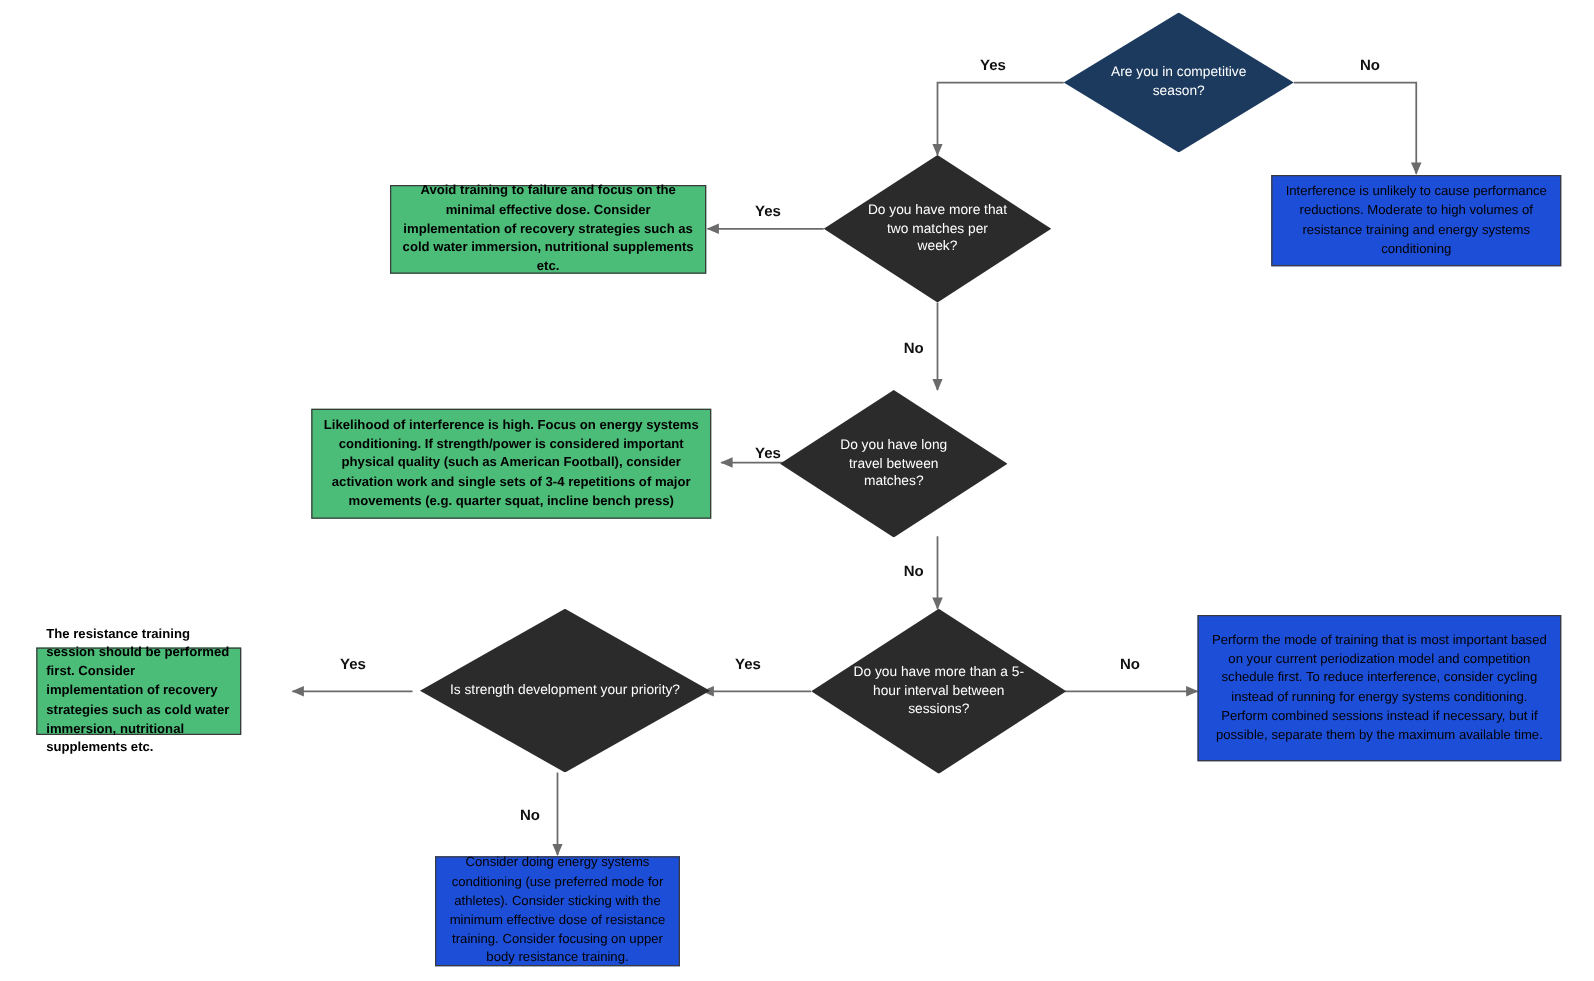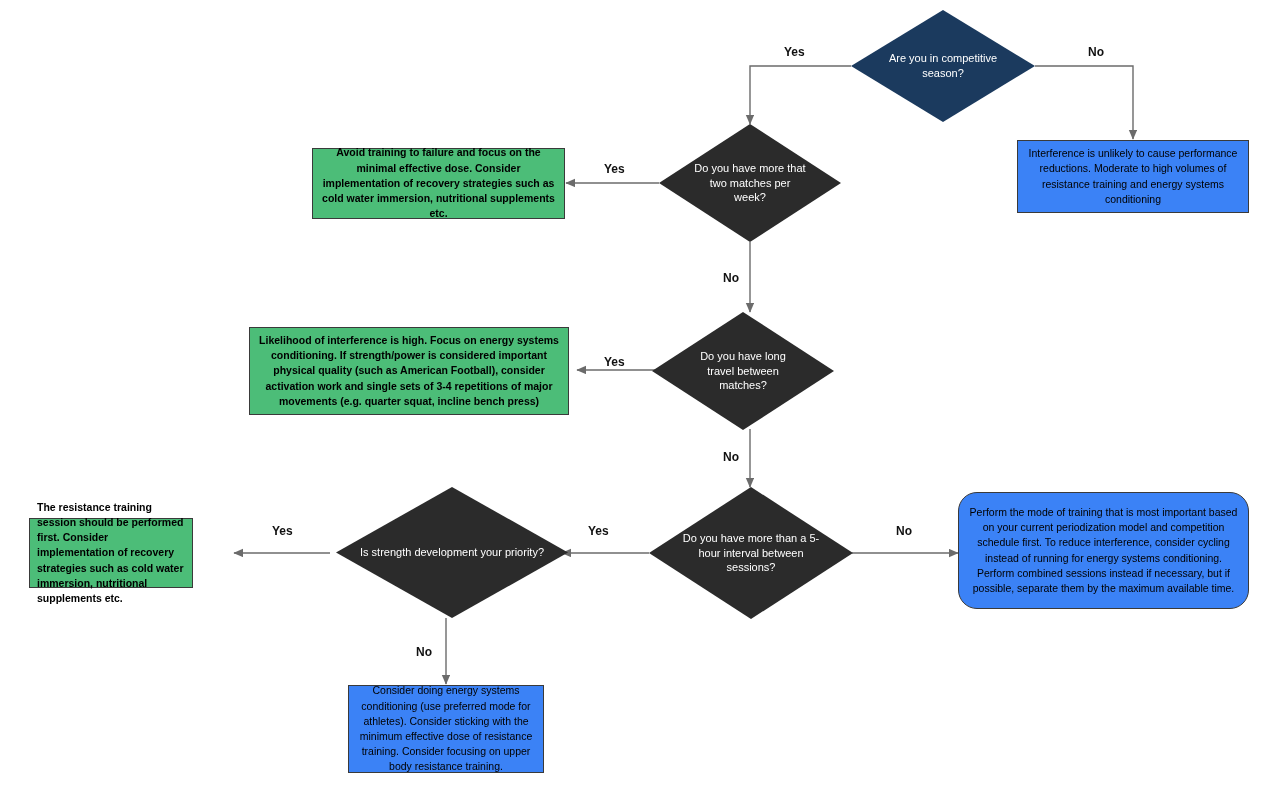--- a/index.html
+++ b/index.html
@@ -53,21 +53,21 @@
     align-items: center;
     justify-content: center;
     text-align: center;
     color: #000000;
     font-size: 10.5px;
     line-height: 1.45;
     padding: 5px 7px;
   }
   .box .btext { display: block; width: 100%; }
   .box.green { background: #4cbd78; font-weight: bold; }
-  .box.red   { background: #3b82f6; }
+  .box.red   { background: #1d4ed8; }
   .box.leftalign { text-align: left; }
 
   
   .edge-label {
     position: absolute;
     font-size: 12px;
     font-weight: bold;
     color: #111111;
     white-space: nowrap;
   }
@@ -116,33 +116,33 @@
   </div>
 
   <div class="node diamond dark" style="left:659px; top:124px; width:182px; height:118px;">
     <span class="dtext">Do you have more that two matches per week?</span>
   </div>
 
   <div class="node box green" style="left:312px; top:148px; width:253px; height:71px;">
     <span class="btext">Avoid training to failure and focus on the minimal effective dose. Consider implementation of recovery strategies such as cold water immersion, nutritional supplements etc.</span>
   </div>
 
-  <div class="node diamond dark" style="left:652px; top:312px; width:182px; height:118px;">
+  <div class="node diamond dark" style="left:624px; top:312px; width:182px; height:118px;">
     <span class="dtext">Do you have long travel between matches?</span>
   </div>
 
   <div class="node box green" style="left:249px; top:327px; width:320px; height:88px;">
     <span class="btext">Likelihood of interference is high. Focus on energy systems conditioning. If strength/power is considered important physical quality (such as American Football), consider activation work and single sets of 3-4 repetitions of major movements (e.g. quarter squat, incline bench press)</span>
   </div>
 
   <div class="node diamond dark" style="left:649px; top:487px; width:204px; height:132px;">
     <span class="dtext" style="width:72%;">Do you have more than a 5-hour interval between sessions?</span>
   </div>
 
-  <div class="node box red" style="left:958px; top:492px; width:291px; height:117px;border-radius:19px;">
+  <div class="node box red" style="left:958px; top:492px; width:291px; height:117px;">
     <span class="btext">Perform the mode of training that is most important based on your current periodization model and competition schedule first. To reduce interference, consider cycling instead of running for energy systems conditioning. Perform combined sessions instead if necessary, but if possible, separate them by the maximum available time.</span>
   </div>
 
   <div class="node diamond dark" style="left:336px; top:487px; width:232px; height:131px;">
     <span class="dtext" style="width:84%;">Is strength development your priority?</span>
   </div>
 
   <div class="node box green leftalign" style="left:29px; top:518px; width:164px; height:70px;">
     <span class="btext">The resistance training session should be performed first. Consider implementation of recovery strategies such as cold water immersion, nutritional supplements etc.</span>
   </div>

